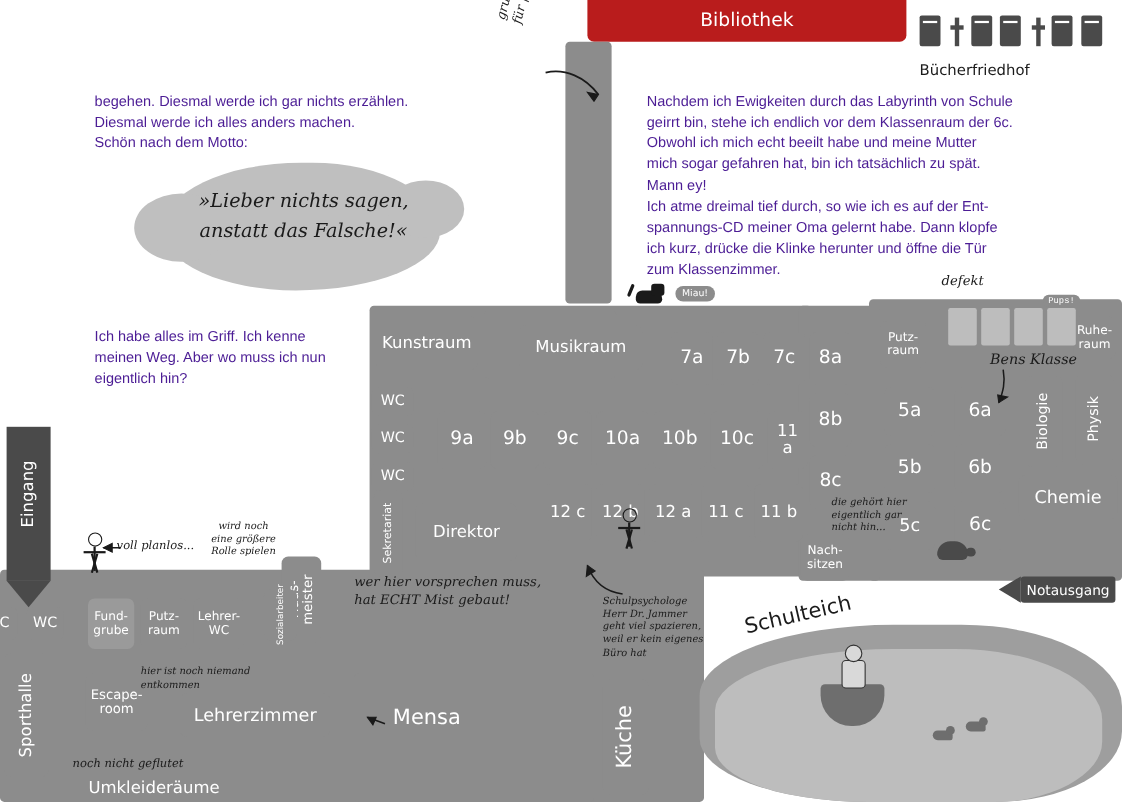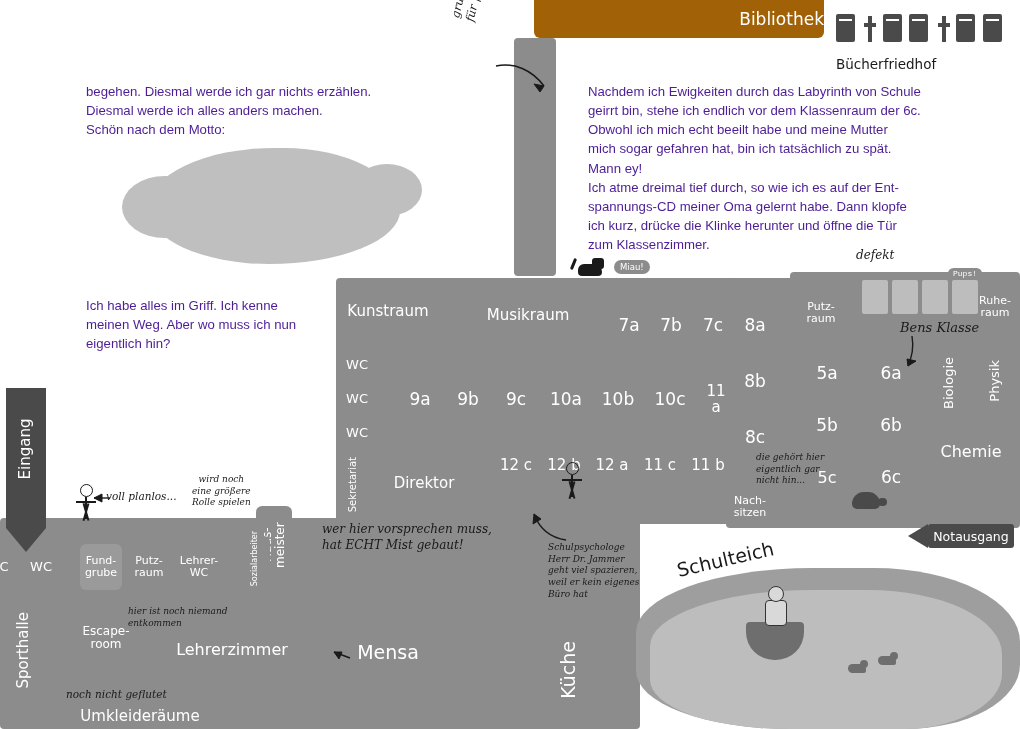--- a/index.html
+++ b/index.html
@@ -109,22 +109,22 @@
     border-radius:46% 38% 30% 40% / 40% 46% 40% 36%;
   }
   .teich-label{
     position:absolute;left:676px;top:548px;
     font-family:"DejaVu Sans", sans-serif;
     font-size:19px;color:#1a1a1a;
     transform:rotate(-13deg);
   }
   .bib{
     position:absolute;left:534px;top:0px;width:290px;height:38px;
-    background:#a16207;border-radius:0 0 6px 6px;
-    color:#fff;display:flex;align-items:center;justify-content:flex-end;
+    background:#b91c1c;border-radius:0 0 6px 6px;
+    color:#fff;display:flex;align-items:center;justify-content:center;
     font-family:"DejaVu Sans", sans-serif;font-size:17px;
   }
   .book{display:inline-block;width:19px;height:28px;background:#4a4a4a;border-radius:2px;margin-right:3px;position:relative;vertical-align:bottom;}
   .book:after{content:"";position:absolute;left:3px;top:5px;width:13px;height:2px;background:#fff;}
   .cross{display:inline-block;width:12px;height:26px;position:relative;margin:0 2px;vertical-align:bottom;}
   .cross:before{content:"";position:absolute;left:4px;top:0;width:4px;height:26px;background:#4a4a4a;}
   .cross:after{content:"";position:absolute;left:0;top:7px;width:12px;height:4px;background:#4a4a4a;}
   .friedhof-label{position:absolute;left:836px;top:56px;font-family:"DejaVu Sans", sans-serif;font-size:13.5px;color:#1a1a1a;}
   .books-row{position:absolute;left:836px;top:14px;}
   .cat{position:absolute;left:578px;top:258px;width:26px;height:18px;}
@@ -187,20 +187,22 @@
   <svg class="arrow" width="80" height="50" style="left:492px;top:60px;">
     <path d="M4 6 C 22 2, 40 10, 52 26" stroke="#1a1a1a" stroke-width="1.6" fill="none"></path>
     <path d="M52 26 l -10 -2 l 6 8 z" fill="#1a1a1a"></path>
   </svg>
 
   <div class="txt" style="left:86px;top:82px;width:320px;">begehen. Diesmal werde ich gar nichts erzählen.
 Diesmal werde ich alles anders machen.
 Schön nach dem Motto:</div>
 
   <div class="cloud"></div>
+  <div class="cloud-txt">»Lieber nichts sagen,
+anstatt das Falsche!«</div>
 
   <div class="txt" style="left:86px;top:296px;width:260px;">Ich habe alles im Griff. Ich kenne
 meinen Weg. Aber wo muss ich nun
 eigentlich hin?</div>
 
   <div class="txt" style="left:588px;top:82px;width:366px;">Nachdem ich Ewigkeiten durch das Labyrinth von Schule
 geirrt bin, stehe ich endlich vor dem Klassenraum der 6c.
 Obwohl ich mich echt beeilt habe und meine Mutter
 mich sogar gefahren hat, bin ich tatsächlich zu spät.
 Mann ey!

